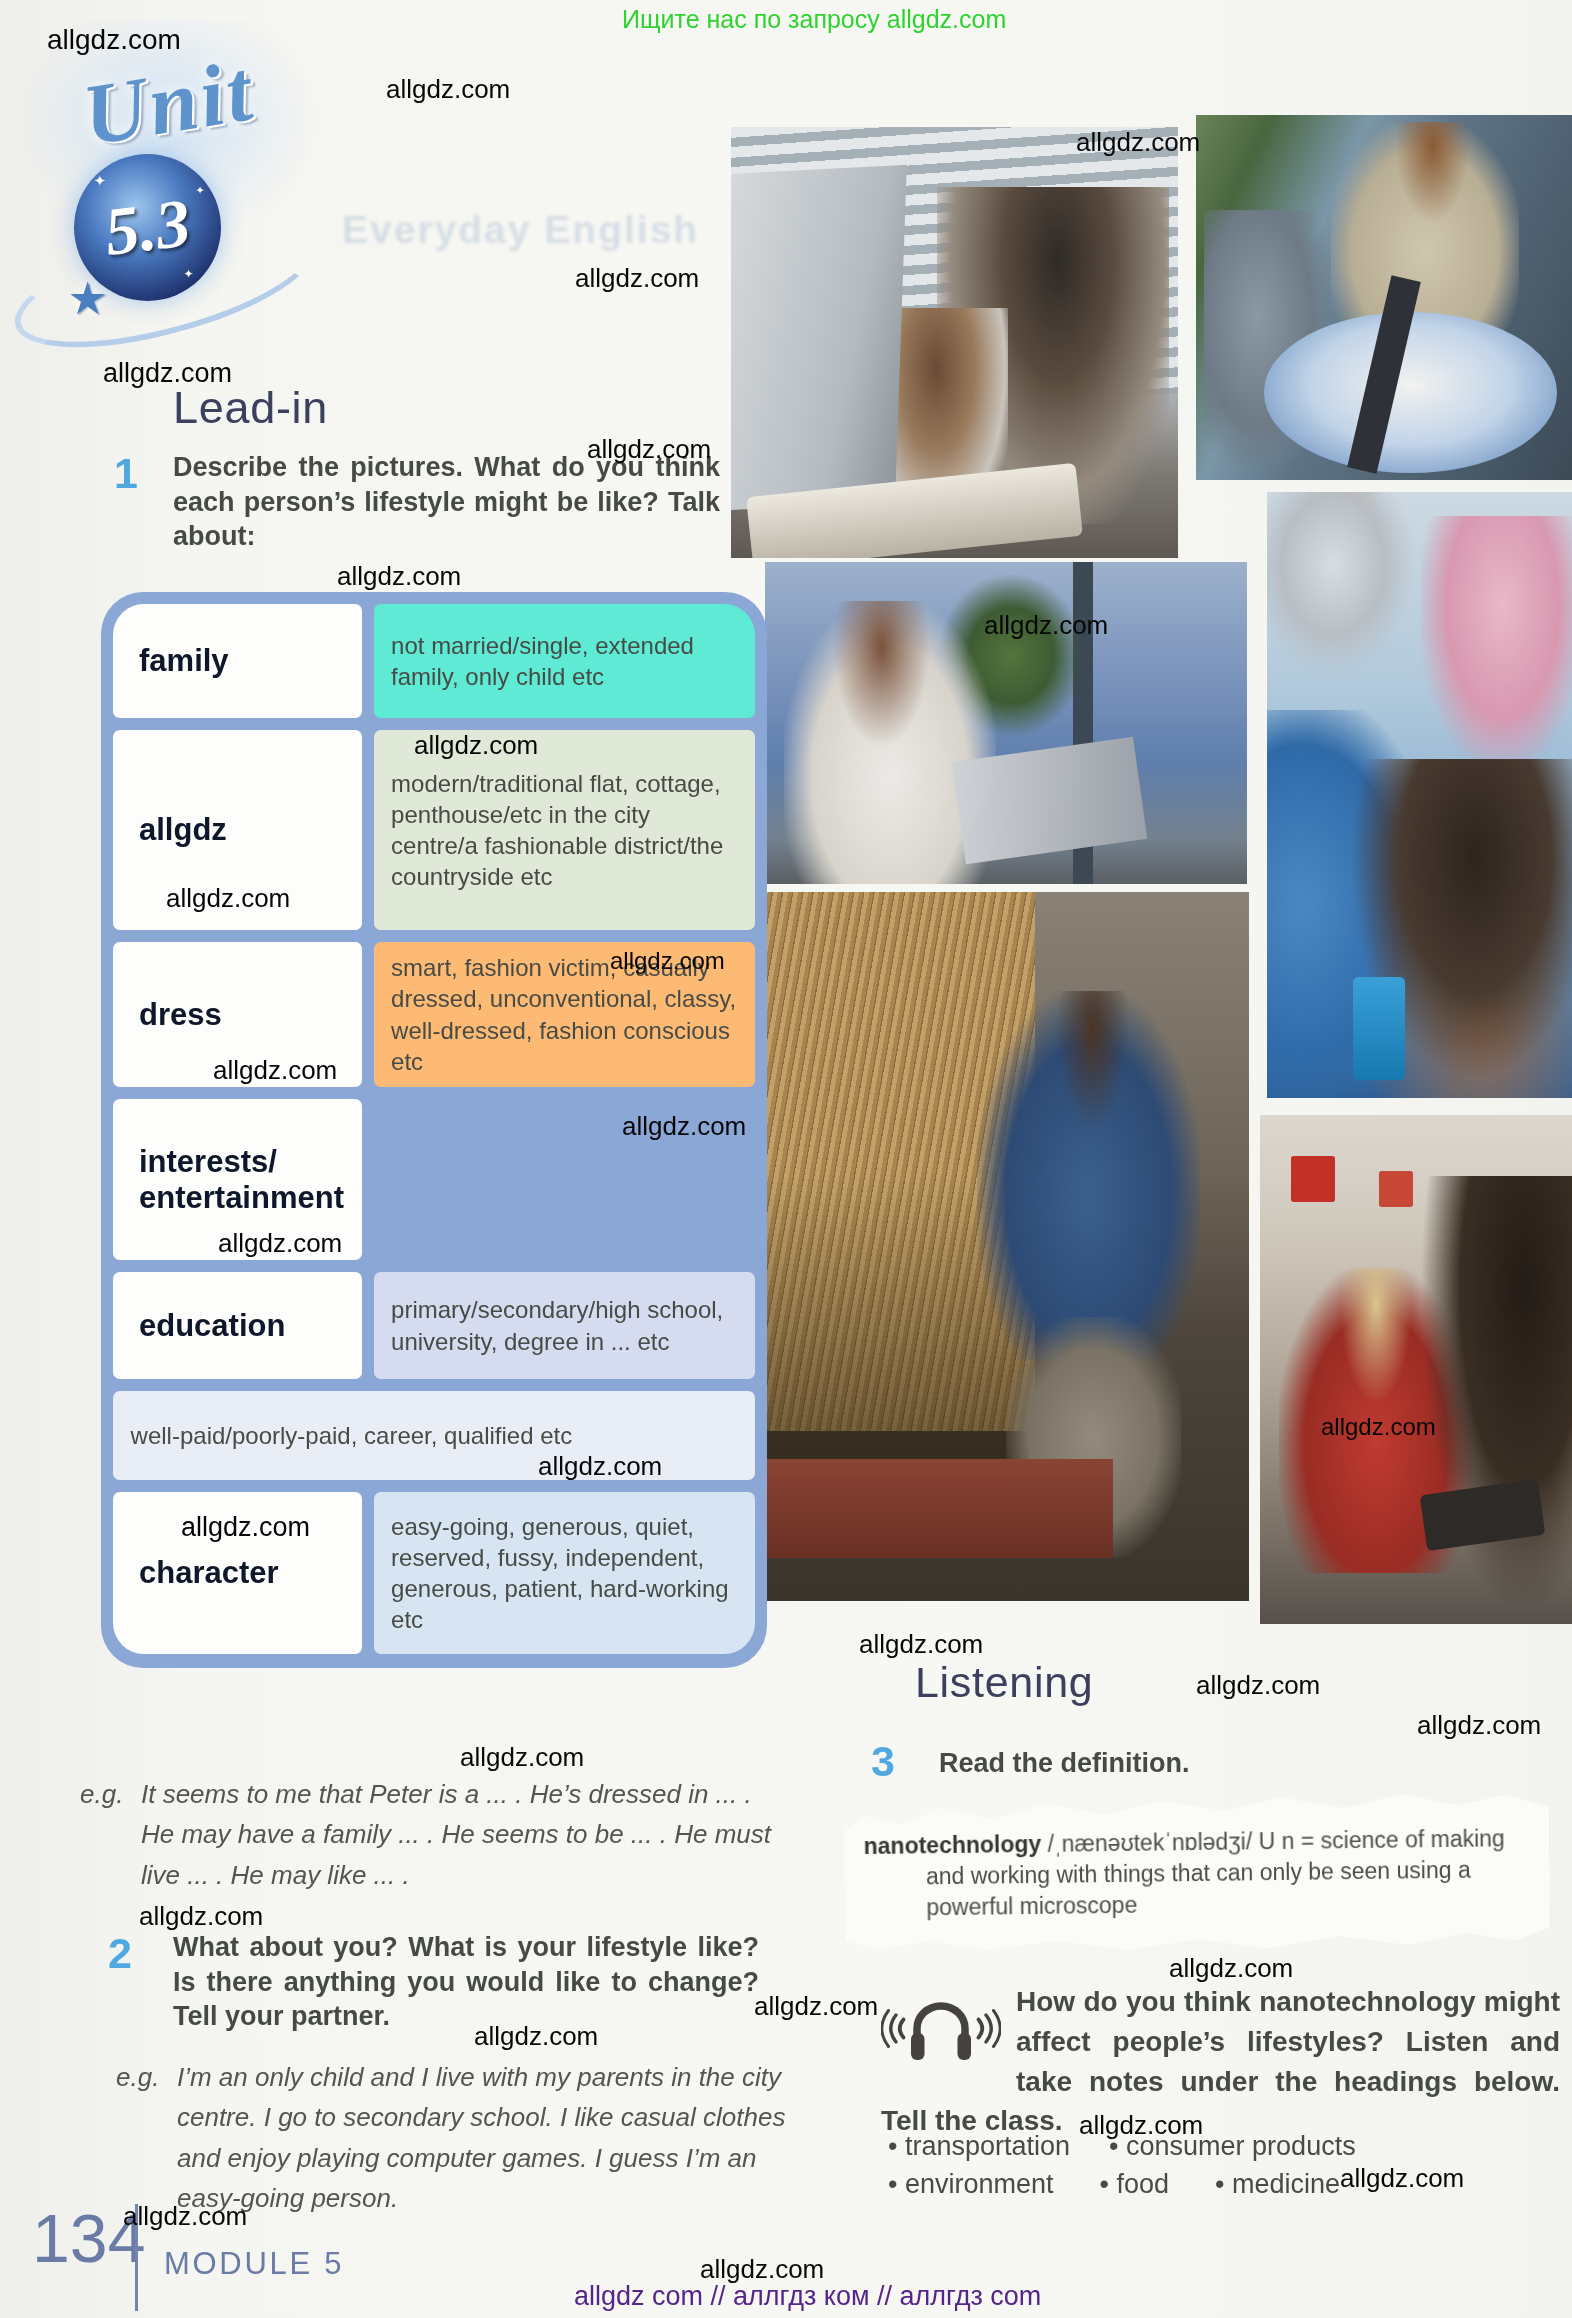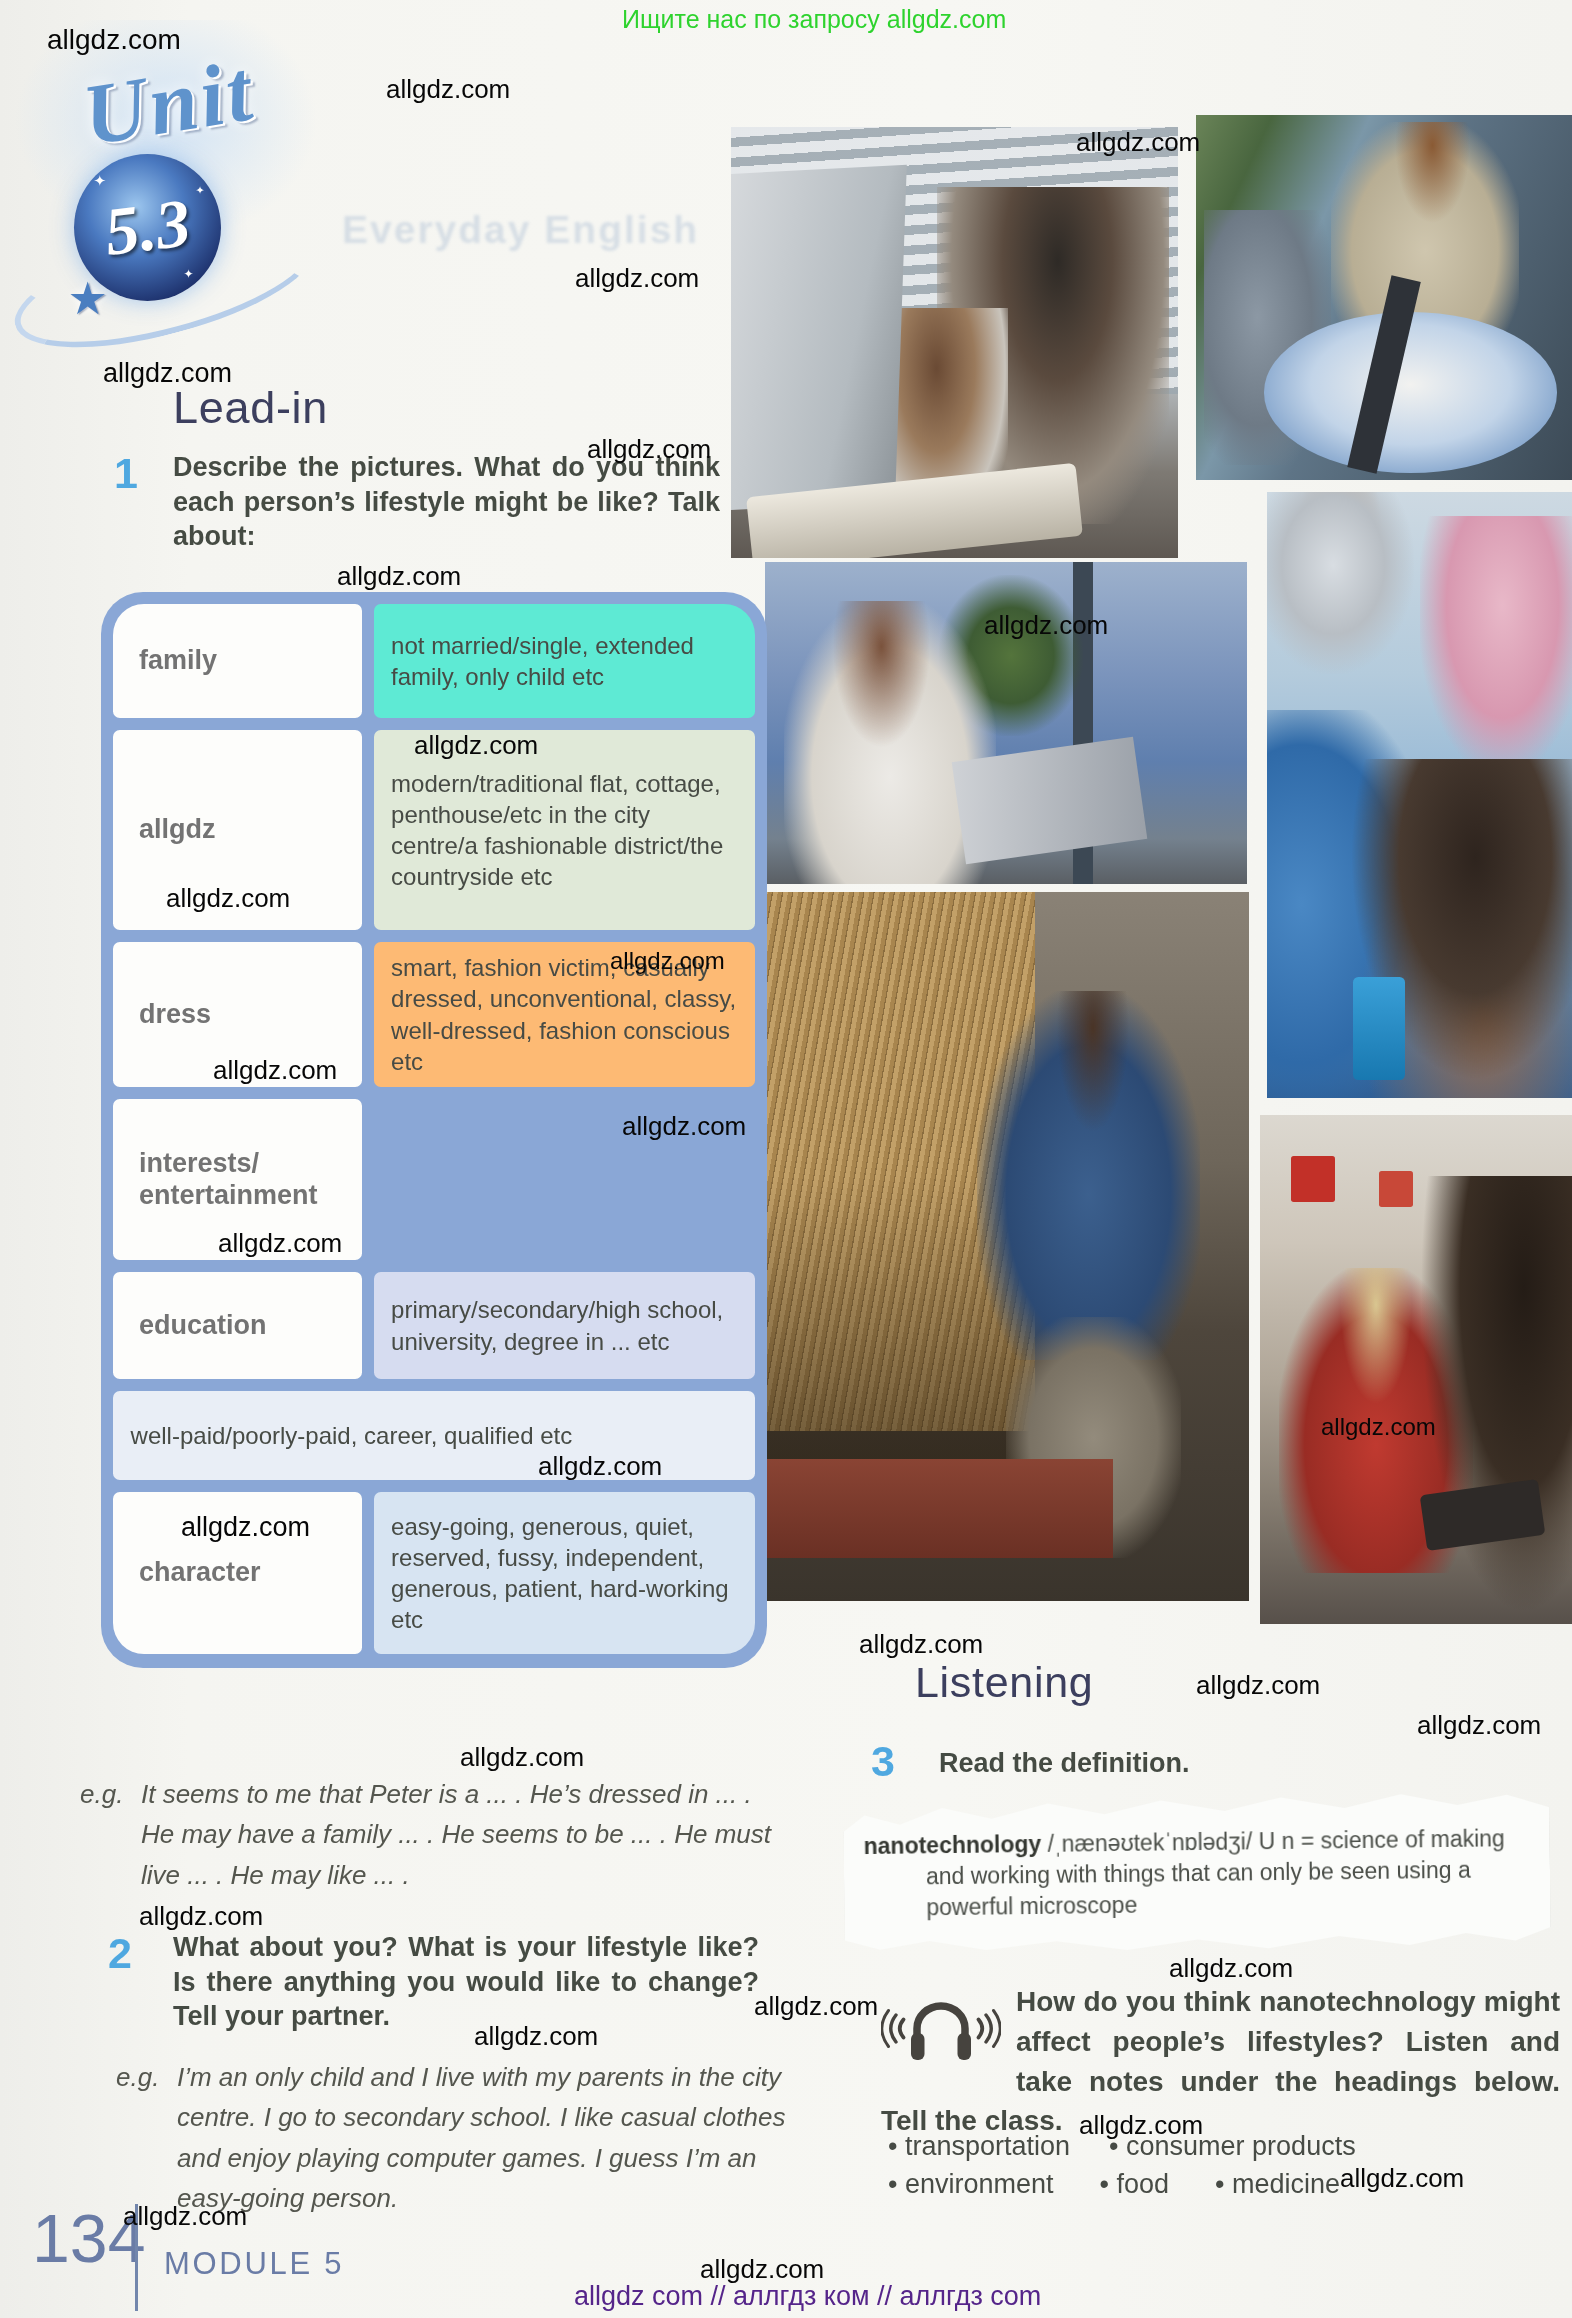--- a/index.html
+++ b/index.html
@@ -40,21 +40,21 @@
   .h-lead{position:absolute;left:173px;top:382px;font-size:45px;font-weight:400;color:#3c3f5e;letter-spacing:0.7px;}
   .h-listening{position:absolute;left:915px;top:1658px;font-size:43px;font-weight:400;color:#3c3f5e;letter-spacing:0.7px;}
   .ex-num{position:absolute;font-size:43px;font-weight:700;color:#4fa8e0;line-height:1;}
   .ex-text{position:absolute;font-size:27px;font-weight:700;color:#454b43;line-height:1.28;text-align:justify;}
   
   .ls-table{position:absolute;left:101px;top:592px;width:666px;height:1076px;
      background:#8aa7d6;border-radius:42px;box-sizing:border-box;
      padding:12px;display:flex;flex-direction:column;gap:12px;}
   .t-row{display:flex;gap:11.5px;}
   .t-label{flex:0 0 249px;background:#fdfdfb;border-radius:6.8px;display:flex;align-items:center;
-     padding-left:26px;box-sizing:border-box;font-size:27px;font-weight:700;color:#737373;
+     padding-left:26px;box-sizing:border-box;font-size:31px;font-weight:700;color:#0f172a;
      white-space:pre-line;line-height:1.15;}
   .t-cell{flex:1;border-radius:6.8px;display:flex;align-items:center;box-sizing:border-box;
      padding:9.5px 17.6px;font-size:24px;line-height:1.3;color:#474b45;}
   .r0{height:114px;} .r1{height:200px;} .r2{height:145px;} .r3{height:161px;}
   .r4{height:107px;} .r5{height:89px;} .r6{height:162px;}
   .r0 .t-label{border-top-left-radius:31px;} .r0 .t-cell{border-top-right-radius:31px;background:#5eead4;}
   .r1 .t-cell{background:#e0e9d8;}
   .r2 .t-cell{background:#fdba74;}
   .r3 .t-cell{background:#cfe1f0;}
   .r4 .t-cell{background:#d6dcf0;}

